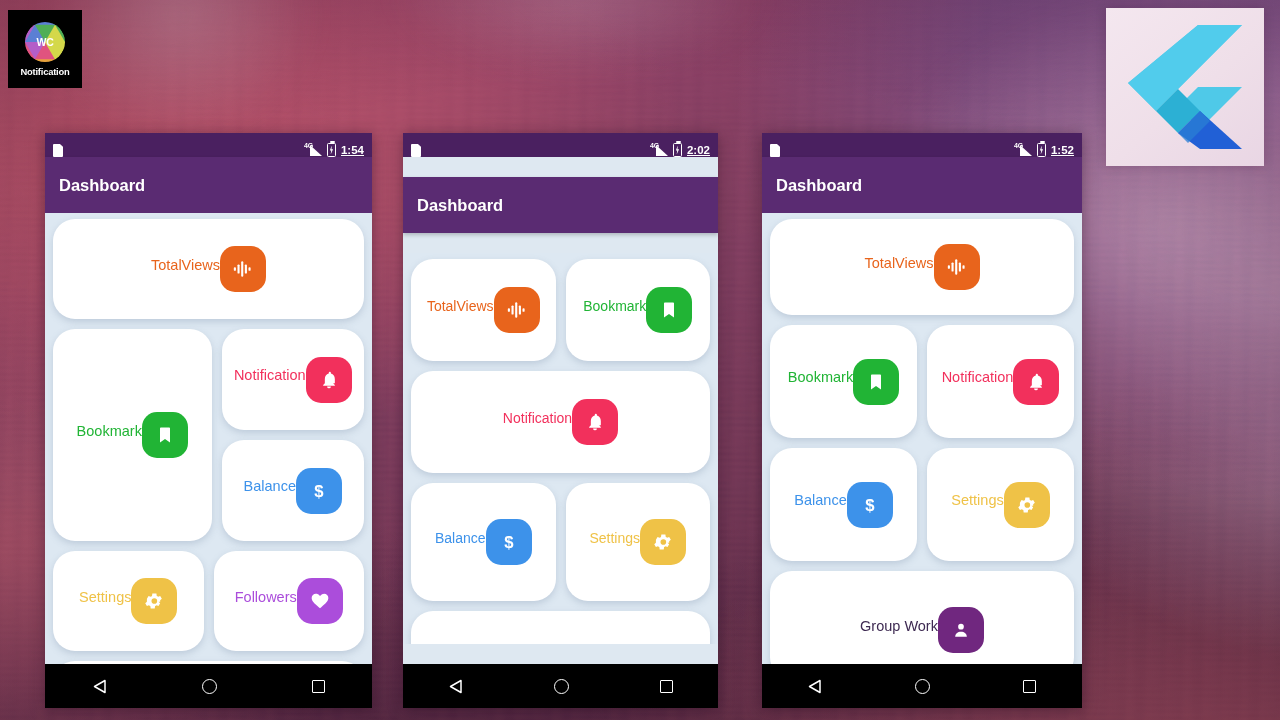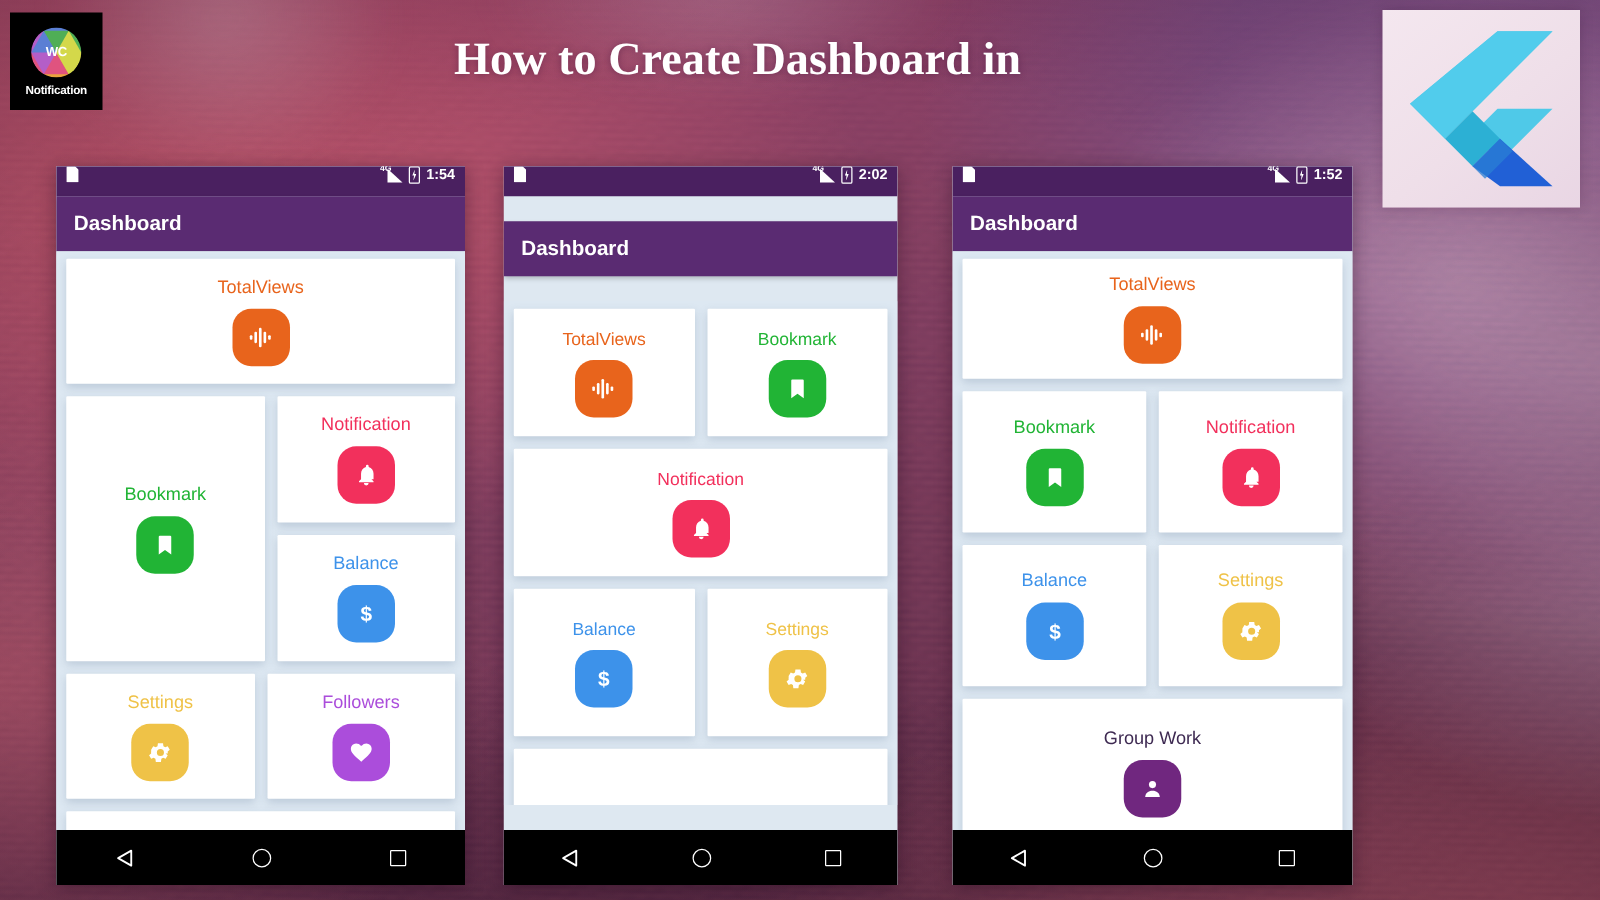--- a/index.html
+++ b/index.html
@@ -83,53 +83,53 @@
     background: #dee8f1; overflow: hidden; z-index: 6;
     box-shadow: 0 2px 14px rgba(30,8,28,0.40);
     display: flex; flex-direction: column;
   }
   #phone-1 { left: 45px;  width: 327px; }
   #phone-2 { left: 403px; width: 315px; gap: 20px; }
   #phone-3 { left: 762px; width: 320px; }
 
   .statusbar {
     height: 24px; background: #4a2060; color: #fff;
-    display: flex; align-items: flex-start; padding: 0 8px; flex: none;
-    font-size: 11.5px; font-weight: bold;
+    display: flex; align-items: flex-end; padding: 0 8px; flex: none;
+    font-size: 11.5px; font-weight: bold; text-decoration: underline;
   }
   .sb-left { display: flex; align-items: center; gap: 3px; }
   .sb-right { margin-left: auto; display: flex; align-items: center; gap: 5px; }
   .sd-icon { width: 10px; height: 13px; background: #fff; border-radius: 1px 3px 1px 1px;
              clip-path: polygon(0 0, 70% 0, 100% 22%, 100% 100%, 0 100%); }
   .sig-wrap { position: relative; width: 18px; height: 14px; }
   .sig-tri { position: absolute; right: 0; bottom: 1px; width: 0; height: 0;
              border-left: 12px solid #fff; border-top: 11px solid transparent; }
   .sig-4g { position: absolute; left: 0; top: -1px; font-size: 7px; font-weight: bold; color: #fff; }
   .batt { position: relative; width: 9px; height: 14px; border: 1.4px solid #fff; border-radius: 1.5px; }
   .batt::before { content:''; position:absolute; left:2px; top:-3px; width:5px; height:2px; background:#fff; border-radius:1px; }
   .batt-bolt { position: absolute; left: 50%; top: 50%; transform: translate(-50%,-50%);
                width: 4px; height: 9px; background: #fff;
                clip-path: polygon(58% 0, 10% 55%, 44% 55%, 30% 100%, 90% 42%, 52% 42%); }
   .sb-time { font-size: 11.5px; font-weight: bold; }
 
   .appbar {
-    height: 44px; background: #5a2b72; color: #fff; display: flex; align-items: center;
+    height: 56px; background: #5a2b72; color: #fff; display: flex; align-items: center;
     padding: 12px 14px; flex: none; font-size: 16.5px; font-weight: bold;
     box-shadow: 0 2px 4px rgba(0,0,0,0.22);
   }
 
   .screen-body {
     flex: 1; background: #dde8f2; overflow: hidden; position: relative;
     padding: 6px 8px 0 8px;
   }
   .row { display: flex; gap: 10px; margin-bottom: 10px; align-items: stretch; }
 
   .card {
-    background: #fff; border-radius: 1px; flex: 1;
-    display: flex; flex-direction: column; align-items: center; justify-content: center;
+    background: #fff; border-radius: 22px; flex: 1;
+    display: flex; flex-direction: row; align-items: center; justify-content: center;
     box-shadow: 0 3px 7px rgba(120,140,165,0.30);
     padding: 10px 8px;
   }
   .card-label { font-size: 14.5px; margin-bottom: 9px; white-space: nowrap; }
   .card-icon {
     width: 46px; height: 46px; border-radius: 15px;
     display: flex; align-items: center; justify-content: center; color: #fff;
   }
   .card-icon svg { display: block; }
   .sq-label { font-size: 14px; }
@@ -159,21 +159,20 @@
     <div class="seg" style="transform:rotate(120deg) skewX(-30deg);background:#b45ec8"></div>
     <div class="seg" style="transform:rotate(180deg) skewX(-30deg);background:#5b7fd4"></div>
     <div class="seg" style="transform:rotate(240deg) skewX(-30deg);background:#4fae56"></div>
     <div class="seg" style="transform:rotate(300deg) skewX(-30deg);background:#d4d84a"></div>
     <div id="wuc-center">WC</div>
   </div>
   <div id="wuc-name">Notification</div>
 </div>
 
 <div id="title">
-  <span class="l1">How to Create Dashboard in</span>
 </div>
 
 <div id="flutter-card">
   <svg width="118" height="128" viewBox="0 0 118 128">
     <polygon points="72,2 116,2 30,88 2,60" fill="#47c5e6"></polygon>
     <polygon points="72,2 116,2 30,88 2,60" fill="#54ccec" opacity="0.85"></polygon>
     <polygon points="72,64 116,64 74,106 52,84" fill="#4fc9e8"></polygon>
     <polygon points="30,88 52,66 74,88 52,110" fill="#2cb0d4"></polygon>
     <polygon points="52,110 74,88 116,126 74,126" fill="#2160d6"></polygon>
     <polygon points="52,110 74,88 84,98 62,120" fill="#2a7fd4" opacity="0.75"></polygon>

